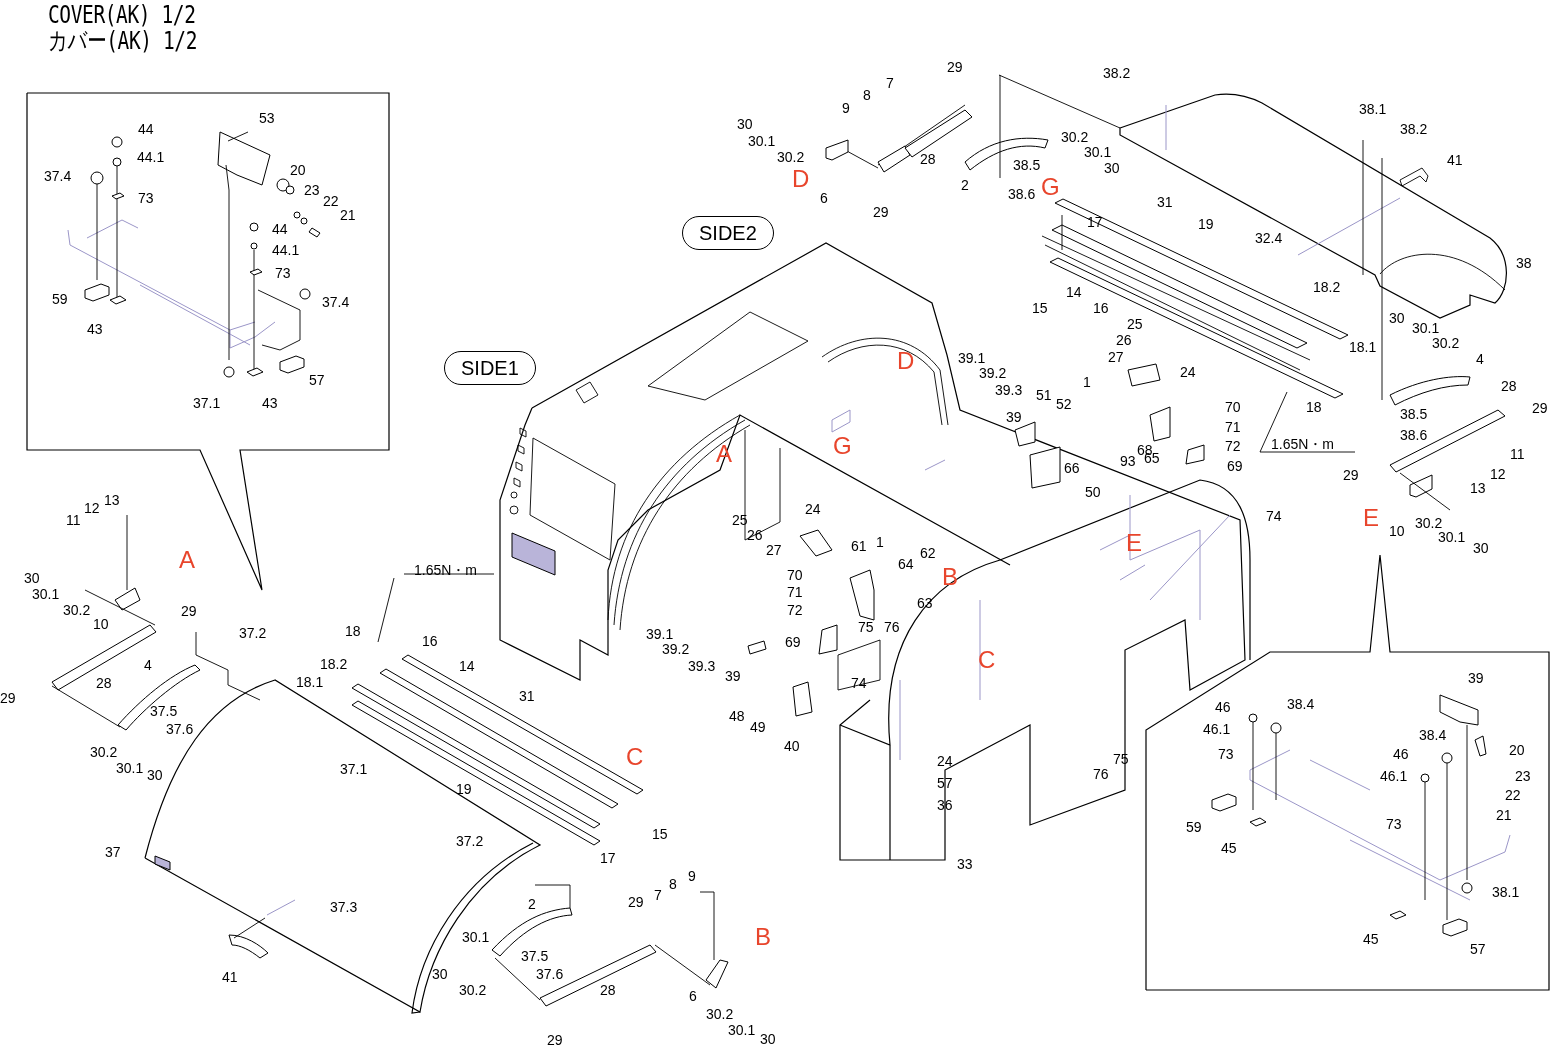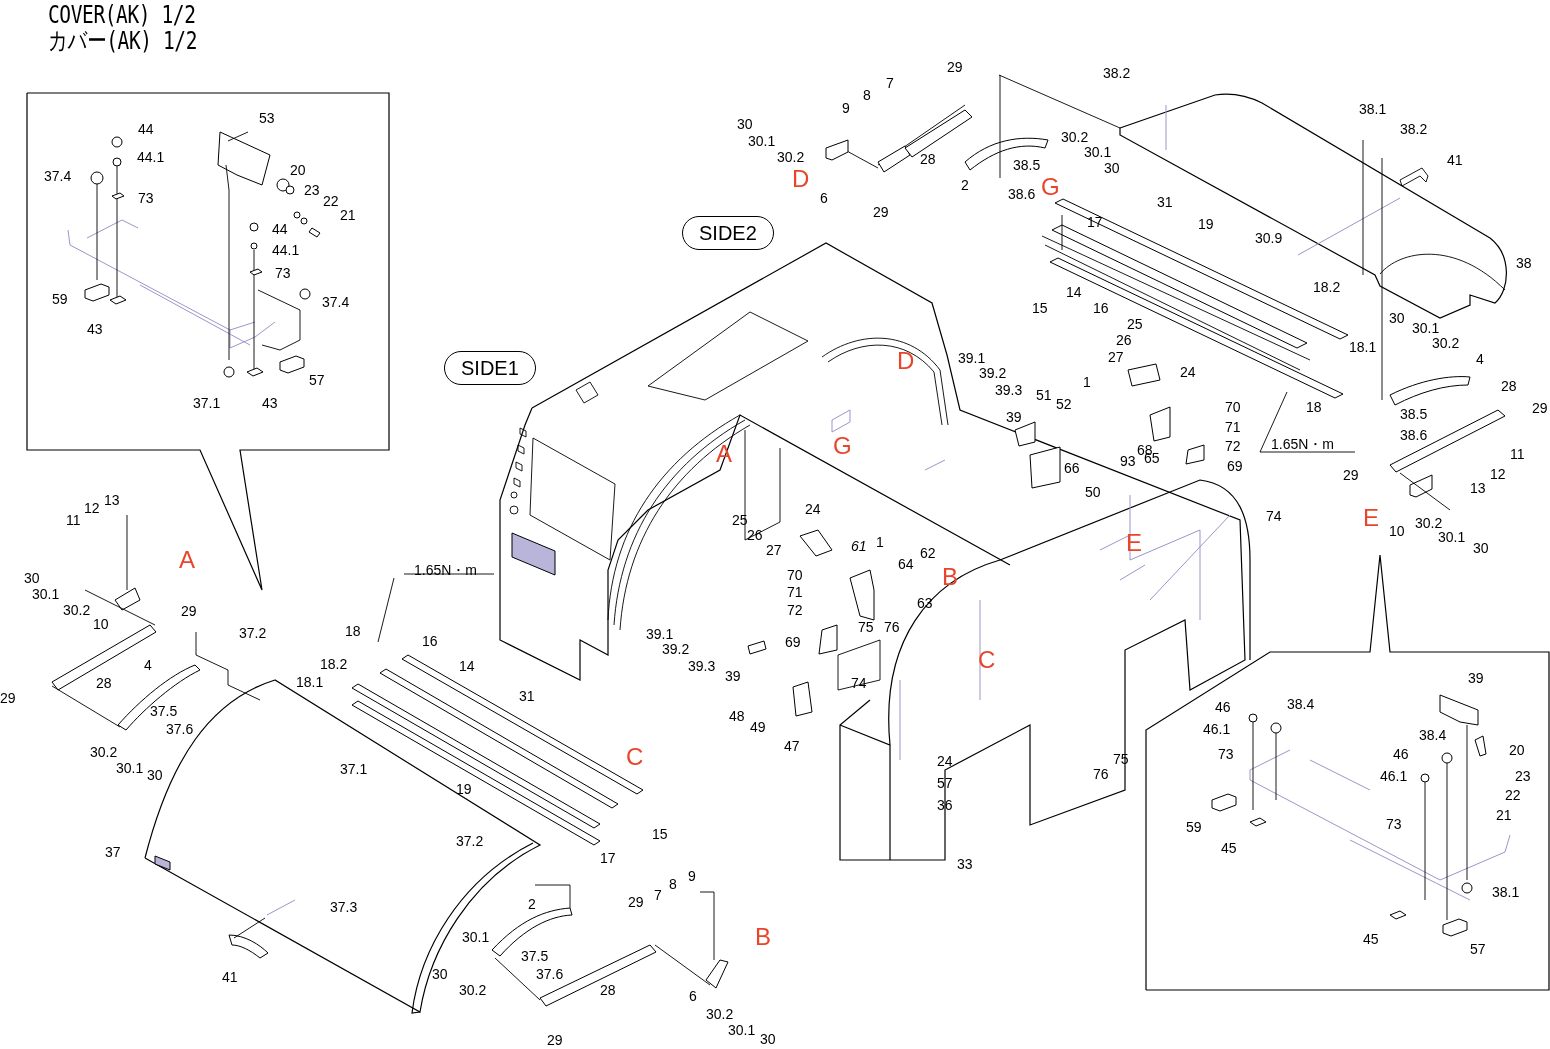--- a/index.html
+++ b/index.html
@@ -246,21 +246,21 @@
 <div class="lbl" style="left:1061px;top:130px;">30.2</div>
 <div class="lbl" style="left:1013px;top:158px;">38.5</div>
 <div class="lbl" style="left:1084px;top:145px;">30.1</div>
 <div class="lbl" style="left:1104px;top:161px;">30</div>
 <div class="lbl" style="left:1008px;top:187px;">38.6</div>
 
 <div class="lbl" style="left:1103px;top:66px;">38.2</div>
 <div class="lbl" style="left:1359px;top:102px;">38.1</div>
 <div class="lbl" style="left:1400px;top:122px;">38.2</div>
 <div class="lbl" style="left:1447px;top:153px;">41</div>
-<div class="lbl" style="left:1255px;top:231px;">30.9</div>
+<div class="lbl" style="left:1255px;top:231px;">32.4</div>
 <div class="lbl" style="left:1516px;top:256px;">38</div>
 <div class="lbl" style="left:1157px;top:195px;">31</div>
 <div class="lbl" style="left:1198px;top:217px;">19</div>
 <div class="lbl" style="left:1087px;top:215px;">17</div>
 <div class="lbl" style="left:1032px;top:301px;">15</div>
 <div class="lbl" style="left:1066px;top:285px;">14</div>
 <div class="lbl" style="left:1093px;top:301px;">16</div>
 <div class="lbl" style="left:1313px;top:280px;">18.2</div>
 <div class="lbl" style="left:1349px;top:340px;">18.1</div>
 <div class="lbl" style="left:1389px;top:311px;">30</div>
@@ -301,39 +301,39 @@
 <div class="lbl" style="left:1225px;top:400px;">70</div>
 <div class="lbl" style="left:1225px;top:420px;">71</div>
 <div class="lbl" style="left:1225px;top:439px;">72</div>
 <div class="lbl" style="left:1227px;top:459px;">69</div>
 <div class="lbl" style="left:1085px;top:485px;">50</div>
 
 <div class="lbl" style="left:732px;top:513px;">25</div>
 <div class="lbl" style="left:747px;top:528px;">26</div>
 <div class="lbl" style="left:766px;top:543px;">27</div>
 <div class="lbl" style="left:805px;top:502px;">24</div>
-<div class="lbl" style="left:851px;top:539px;font-style:italic;">61</div>
+<div class="lbl" style="left:851px;top:539px;">61</div>
 <div class="lbl" style="left:876px;top:535px;">1</div>
 <div class="lbl" style="left:920px;top:546px;">62</div>
 <div class="lbl" style="left:898px;top:557px;">64</div>
 <div class="lbl" style="left:917px;top:596px;">63</div>
 <div class="lbl" style="left:787px;top:568px;">70</div>
 <div class="lbl" style="left:787px;top:585px;">71</div>
 <div class="lbl" style="left:787px;top:603px;">72</div>
 <div class="lbl" style="left:785px;top:635px;">69</div>
 <div class="lbl" style="left:858px;top:620px;">75</div>
 <div class="lbl" style="left:884px;top:620px;">76</div>
 <div class="lbl" style="left:646px;top:627px;">39.1</div>
 <div class="lbl" style="left:662px;top:642px;">39.2</div>
 <div class="lbl" style="left:688px;top:659px;">39.3</div>
 <div class="lbl" style="left:725px;top:669px;">39</div>
 <div class="lbl" style="left:851px;top:676px;">74</div>
 <div class="lbl" style="left:729px;top:709px;">48</div>
 <div class="lbl" style="left:750px;top:720px;">49</div>
-<div class="lbl" style="left:784px;top:739px;">47</div>
+<div class="lbl" style="left:784px;top:739px;">40</div>
 <div class="lbl" style="left:937px;top:754px;">24</div>
 <div class="lbl" style="left:937px;top:776px;">57</div>
 <div class="lbl" style="left:937px;top:798px;">36</div>
 <div class="lbl" style="left:957px;top:857px;">33</div>
 <div class="lbl" style="left:1113px;top:752px;">75</div>
 <div class="lbl" style="left:1093px;top:767px;">76</div>
 
 <div class="lbl" style="left:66px;top:513px;">11</div>
 <div class="lbl" style="left:84px;top:501px;">12</div>
 <div class="lbl" style="left:104px;top:493px;">13</div>

